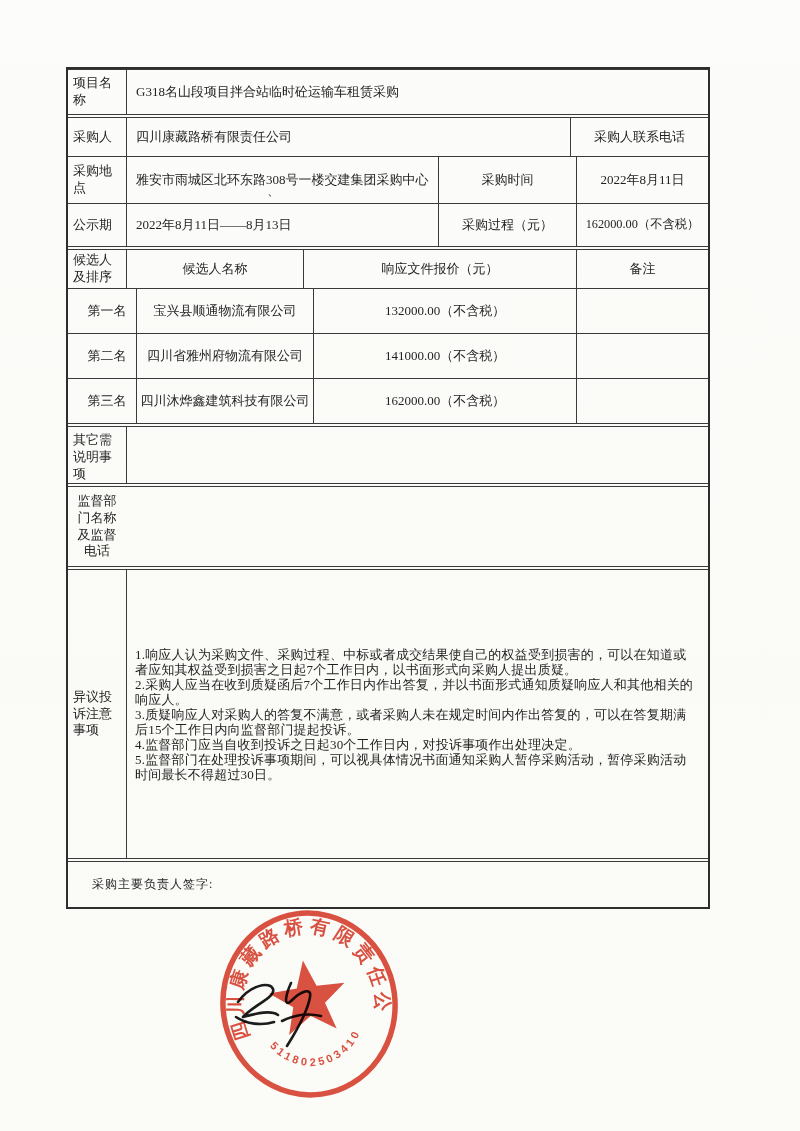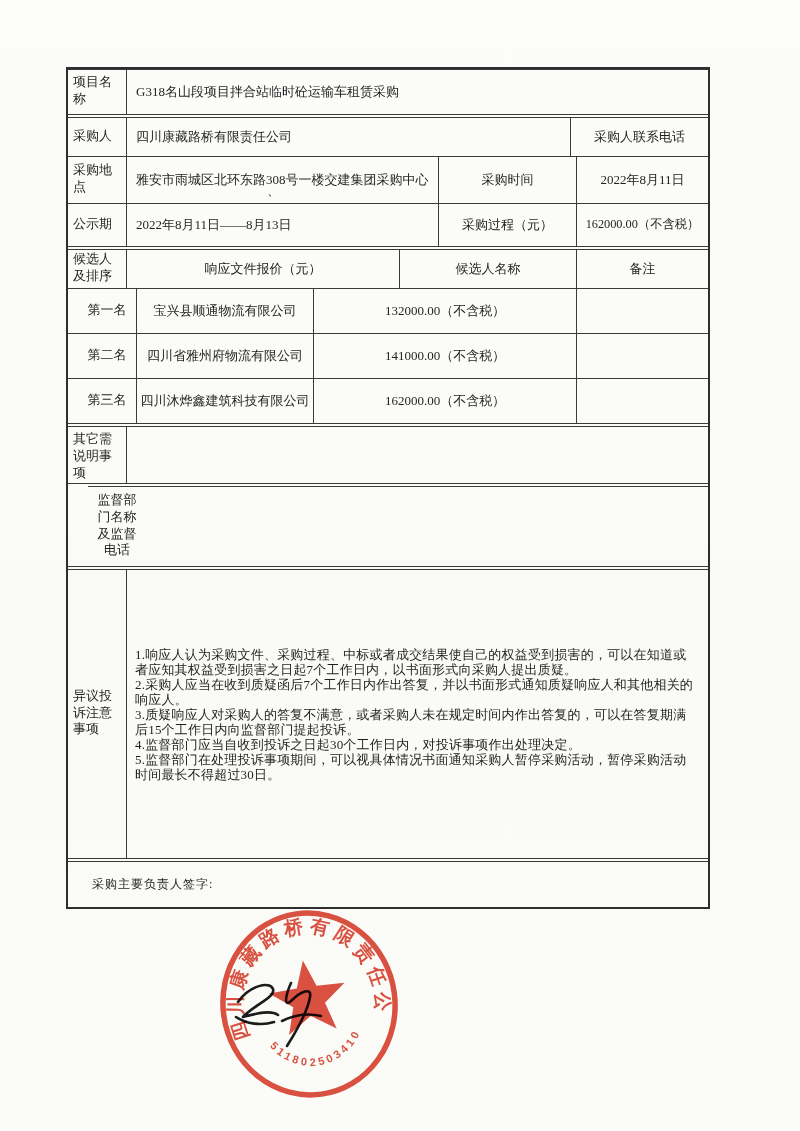--- a/index.html
+++ b/index.html
@@ -16,21 +16,21 @@
   .tbl {
     position:absolute; left:66px; top:67px; width:644px;
     border:2px solid #2e2e2e;
     display:flex; flex-direction:column;
   }
   .tr { display:flex; border-top:1.4px solid #3a3a3a; align-items:stretch; }
   .tr.first { border-top:none; }
   .dline { height:3px; border-top:1.4px solid #3a3a3a; }
   .td { border-left:1.4px solid #3a3a3a; display:flex; align-items:center; font-size:13px; line-height:1.3; }
   .td.firstcol { border-left:none; }
-  .w-label  { width:58px; padding:3px 5px;font-family:Liberation Mono, monospace; }
+  .w-label  { width:58px; padding:3px 5px; }
   .w-flex   { flex:1; }
   .w-c3     { width:138px; }
   .w-c4     { width:132px; }
   .w-name   { width:177px; }
   .center   { justify-content:center; text-align:center; }
   .padded   { padding:4px 9px; }
 
   .title-row { height:114px; }
   .title-cell {
     flex:1; display:flex; align-items:center; justify-content:center;
@@ -106,22 +106,22 @@
       <div class="td firstcol w-label">公示期</div>
       <div class="td w-flex padded">2022年8月11日——8月13日</div>
       <div class="td w-c3 center">采购过程（元）</div>
       <div class="td w-c4 center" style="font-size:12.3px;">162000.00（不含税）</div>
     </div>
 
     <div class="dline"></div>
 
     <div class="tr h-chead">
       <div class="td firstcol w-label">候选人及排序</div>
+      <div class="td w-name center">候选人名称</div>
       <div class="td w-flex center">响应文件报价（元）</div>
-      <div class="td w-name center">候选人名称</div>
       <div class="td w-c4 center">备注</div>
     </div>
 
     <div class="tr h-cand">
       <div class="td firstcol w-label center">第一名</div>
       <div class="td w-name center">宝兴县顺通物流有限公司</div>
       <div class="td w-flex center">132000.00（不含税）</div>
       <div class="td w-c4 center"></div>
     </div>
     <div class="tr h-cand">
@@ -139,21 +139,21 @@
 
     <div class="dline"></div>
 
     <div class="tr h-other">
       <div class="td firstcol w-label" style="align-items:flex-start; padding-top:5px;">其它需说明事项</div>
       <div class="td w-flex padded"></div>
     </div>
 
     <div class="dline"></div>
 
-    <div class="tr" style="height:80px;margin-left:20px;">
+    <div class="tr" style="height:80px;">
       <div class="td firstcol w-label center">监督部门名称及监督电话</div>
     </div>
 
     <div class="dline"></div>
 
     <div class="tr h-obj">
       <div class="td firstcol w-label">异议投诉注意事项</div>
       <div class="td w-flex">
         <div class="obj-text">1.响应人认为采购文件、采购过程、中标或者成交结果使自己的权益受到损害的，可以在知道或者应知其权益受到损害之日起7个工作日内，以书面形式向采购人提出质疑。
 2.采购人应当在收到质疑函后7个工作日内作出答复，并以书面形式通知质疑响应人和其他相关的响应人。

